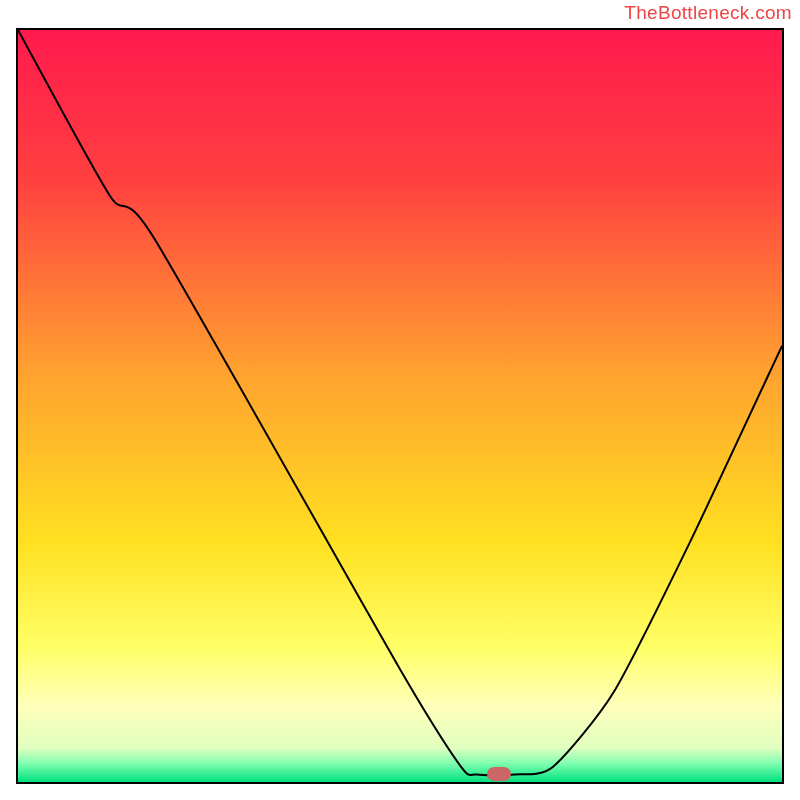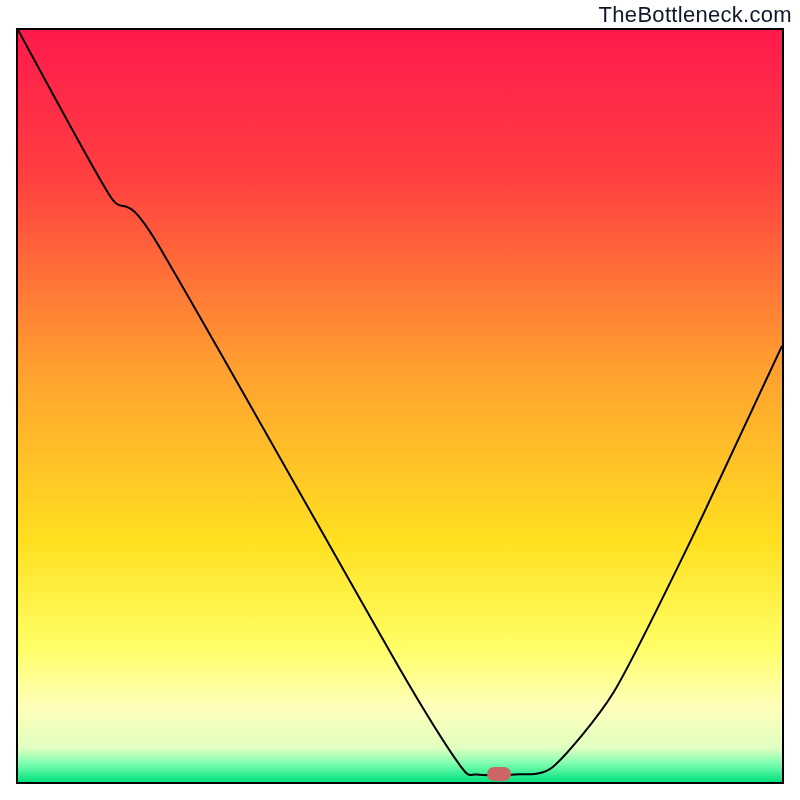--- a/index.html
+++ b/index.html
@@ -12,22 +12,22 @@
   }
   .container {
     position: relative;
     width: 800px;
     height: 800px;
   }
   .watermark {
     position: absolute;
     top: 2px;
     right: 8px;
-    font-size: 22px;
-    color: #0f172a;
+    font-size: 19px;
+    color: #ef4444;
     font-weight: 500;
     letter-spacing: 0.3px;
   }
   .plot-frame {
     position: absolute;
     left: 16px;
     top: 28px;
     width: 768px;
     height: 756px;
     border: 2px solid #000;

